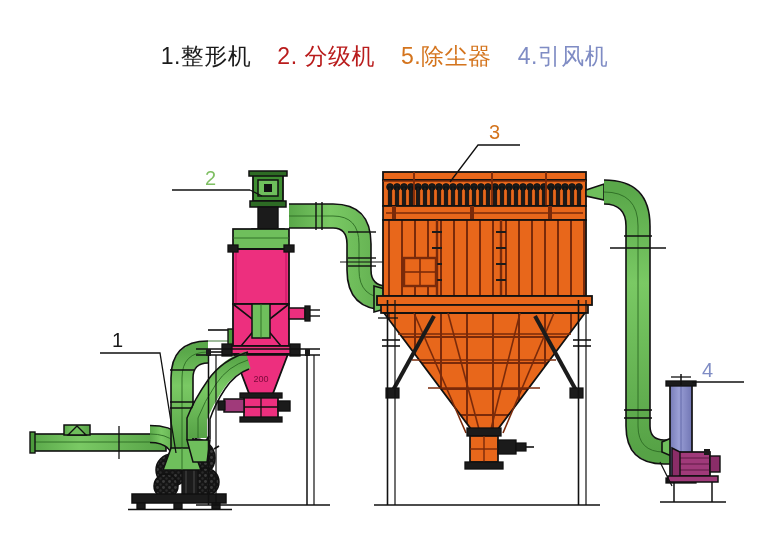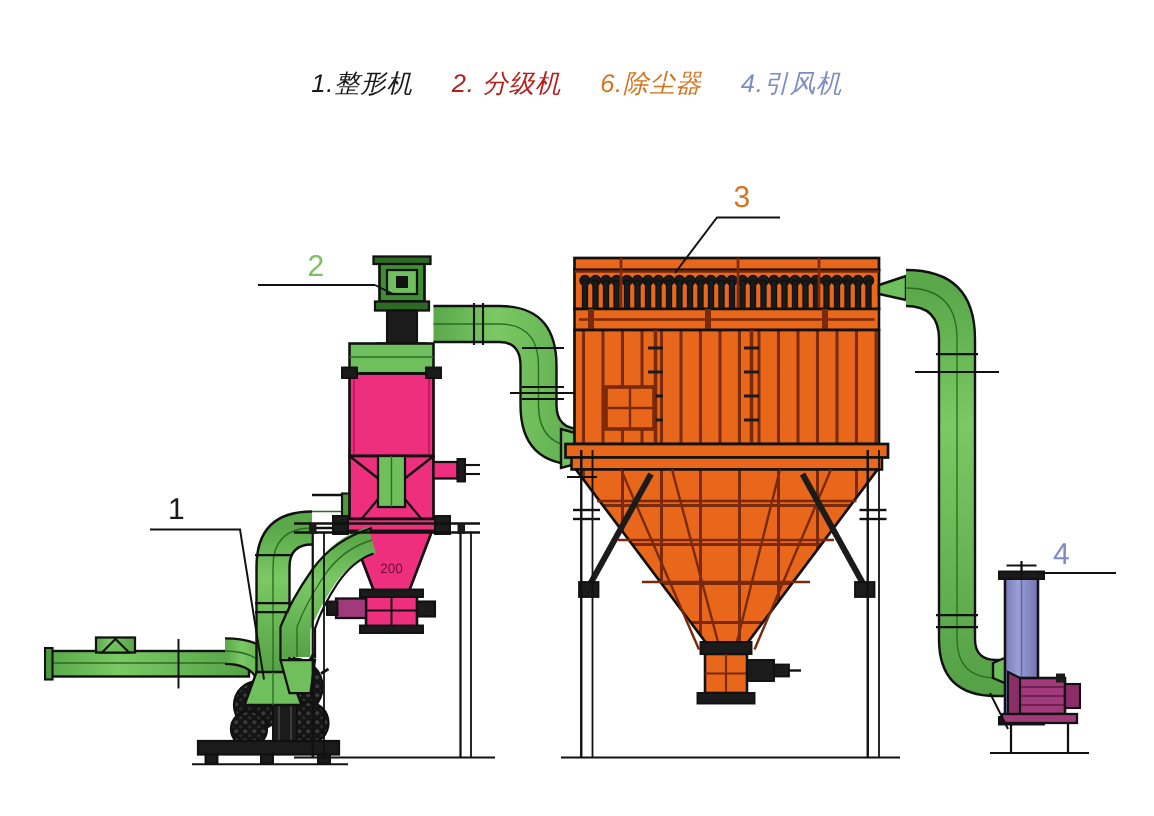--- a/index.html
+++ b/index.html
@@ -10,23 +10,22 @@
   }
   #stage{position:relative;width:769px;height:544px;background:#fff;}
 
   
   .legend{
     position:absolute;left:0;top:44px;width:769px;
     display:flex;justify-content:center;align-items:baseline;
     gap:26px;pointer-events:none;
   }
   .legend-item{
-    font-size:17px;line-height:24px;white-space:nowrap;
+    font-size:23px;line-height:24px;white-space:nowrap;
     letter-spacing:0.5px;
-    font-style:italic;
   }
   .lg1{color:#1a1a1a;}
   .lg2{color:#b91c1c;}
   .lg3{color:#d4741d;}
   .lg4{color:#7f8cc4;text-align:right;}
 
   
   .callout{position:absolute;pointer-events:none;}
   .callout .num{
     position:absolute;font-size:20px;line-height:20px;
@@ -40,21 +39,21 @@
   .dg{display:block;}
 </style>
 </head>
 <body>
 
 <div id="stage">
 
   <div class="legend">
     <span class="legend-item lg1">1.整形机</span>
     <span class="legend-item lg2">2. 分级机</span>
-    <span class="legend-item lg3">6.除尘器</span>
+    <span class="legend-item lg3">5.除尘器</span>
     <span class="legend-item lg4">4.引风机</span>
   </div>
 
   <svg class="dg" width="769" height="544" viewBox="0 0 769 544">
     <defs>
 
       <pattern id="ribs" width="13" height="10" patternUnits="userSpaceOnUse">
         <rect width="13" height="10" fill="#e8671b"></rect>
         <rect x="11" width="2" height="10" fill="#7a2a0a"></rect>
       </pattern>

